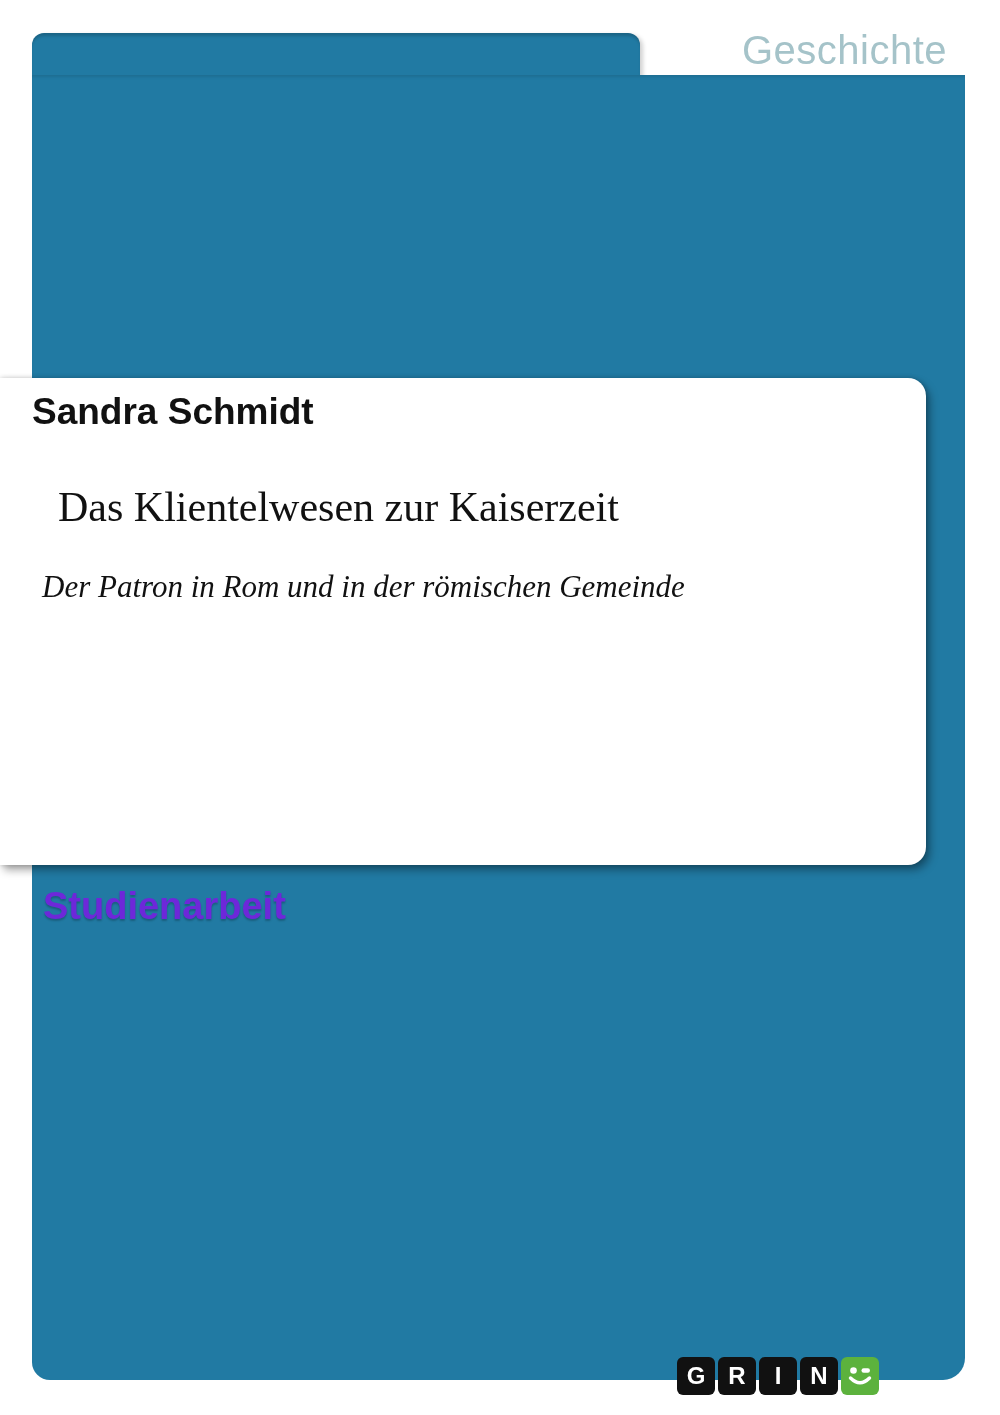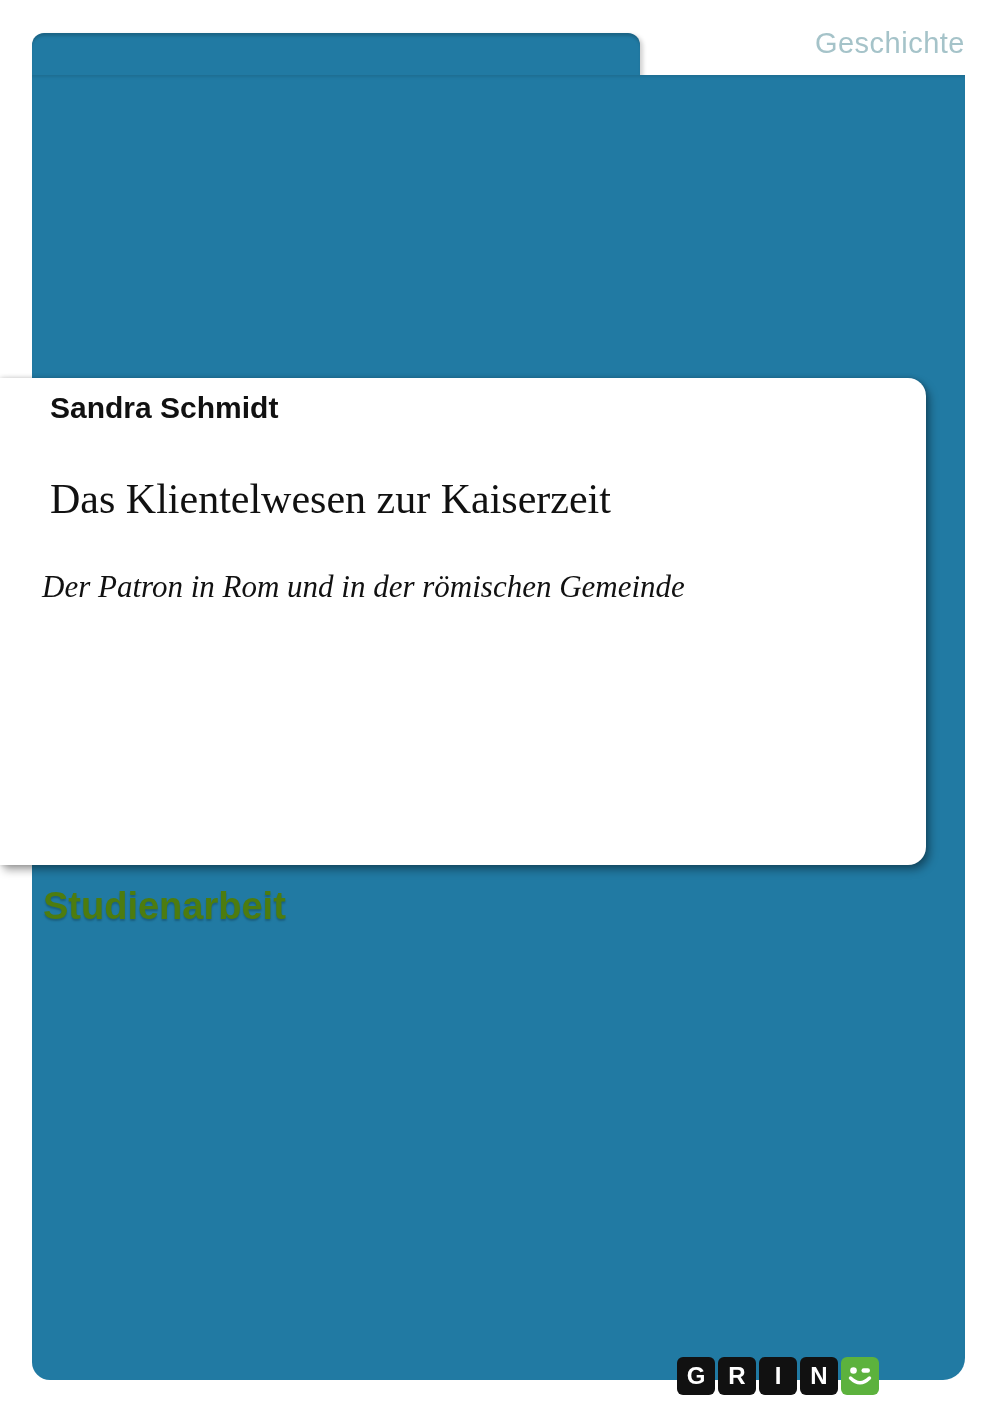--- a/index.html
+++ b/index.html
@@ -34,52 +34,52 @@
     width: 933px;
     height: 1305px;
     background: #217aa3;
     border-radius: 0 0 22px 18px;
     box-shadow: inset 0 3px 3px -1px rgba(0,0,0,0.10);
   }
   
   .category {
     position: absolute;
     top: 26px;
-    right: 35px;
-    font-size: 29px;
+    right: 53px;
+    font-size: 40px;
     line-height: 1.2;
     font-weight: 400;
     color: #a5c3c9;
     letter-spacing: 0.5px;
   }
   
   .card {
     position: absolute;
     left: 0;
     top: 378px;
     width: 926px;
     height: 487px;
     background: #ffffff;
     border-radius: 0 18px 18px 0;
     box-shadow: 0 0 5px rgba(0,0,0,0.20), 4px 5px 9px rgba(0,0,0,0.35);
   }
   .author {
     position: absolute;
-    left: 50px;
+    left: 32px;
     top: 12px;
-    font-size: 30px;
+    font-size: 37px;
     font-weight: bold;
     color: #111111;
     line-height: 1.2;
   }
   .title {
     position: absolute;
     left: 42px;
     top: 88px;
-    margin: 8px;
+    margin: 16px;
     font-family: "Liberation Serif", serif;
     font-weight: 400;
     font-size: 42px;
     color: #111111;
     line-height: 1.2;
     white-space: nowrap;
   }
   .subtitle {
     position: absolute;
     left: 42px;
@@ -92,21 +92,21 @@
     white-space: nowrap;
     font-style: italic;
   }
   
   .doctype {
     position: absolute;
     left: 43px;
     top: 884px;
     font-size: 38px;
     font-weight: bold;
-    color: #4d7c0f;
+    color: #6d28d9;
     line-height: 1.2;
     text-shadow: 0 2px 2px rgba(0,0,0,0.22);
     text-align: center;
   }
   
   .logo {
     position: absolute;
     left: 677px;
     top: 1357px;
     display: flex;

